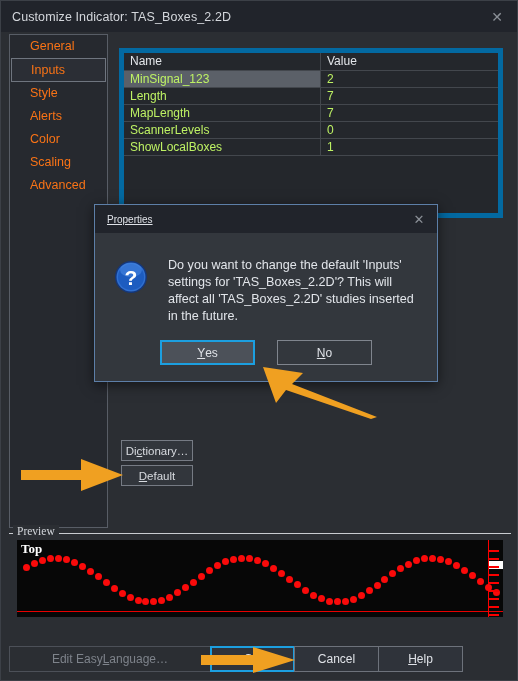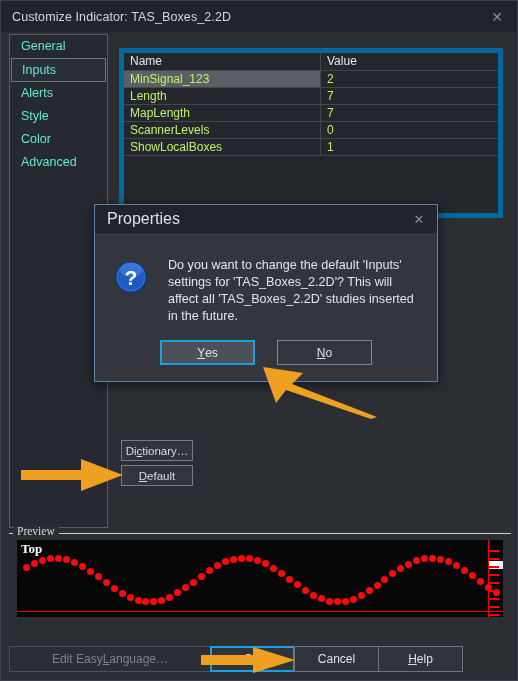--- a/index.html
+++ b/index.html
@@ -31,22 +31,22 @@
     display: flex; align-items: center; justify-content: center;
     color: #8b9097; font-size: 14px;
   }
 
   
   #tabpanel {
     position: absolute; left: 8px; top: 33px; width: 99px; height: 494px;
     background: #26292f; border: 1px solid #585d66;
   }
   .tab-item {
-    height: 23px; line-height: 23px; padding-left: 10px;
-    color: #5eead4; font-size: 12.5px;
+    height: 23px; line-height: 23px; padding-left: 19px;
+    color: #f97316; font-size: 12.5px;
     margin: 0 1px;
   }
   .tab-item.selected {
     border: 1px solid #6f757f; background: #2b2e35; height: 24px; line-height: 22px;
   }
 
   
   #contentpanel {
     position: absolute; left: 110px; top: 33px; width: 400px; height: 494px;
     background: #2b2e33;
@@ -87,21 +87,21 @@
   
   #modal {
     position: absolute; left: 93px; top: 203px; width: 344px; height: 178px;
     background: #33373d; border: 1px solid #5d7fa8;
     box-shadow: 0 3px 12px rgba(0,0,0,.55);
   }
   #modal-title {
     height: 28px; background: #21242b;
     display: flex; align-items: center;
   }
-  #modal-title-text { color: #dfe2e7; font-size: 16px; margin-left: 12px; }
+  #modal-title-text { color: #dfe2e7; font-size: 10px; margin-left: 12px; text-decoration: underline; }
   #modal-close {
     position: absolute; right: 0; top: 0; width: 36px; height: 28px;
     display: flex; align-items: center; justify-content: center;
     color: #8b9097; font-size: 13px;
   }
   #modal-body { display: flex; padding: 24px 16px 0 18px; }
   #qmark { width: 36px; height: 36px; flex: 0 0 36px; margin-top: 2px; }
   #modal-msg {
     margin-left: 19px; color: #e2e5ea; font-size: 12.6px; line-height: 17px;
   }
@@ -167,23 +167,24 @@
 <div id="app">
 
   <div id="titlebar">
     <span id="title-text">Customize Indicator: TAS_Boxes_2.2D</span>
     <div id="close-btn">✕</div>
   </div>
 
   <div id="tabpanel">
       <div class="tab-item"><span>General</span></div>
       <div class="tab-item selected"><span>Inputs</span></div>
+      <div class="tab-item"><span>Style</span></div>
       <div class="tab-item"><span>Alerts</span></div>
-      <div class="tab-item"><span>Style</span></div>
       <div class="tab-item"><span>Color</span></div>
+      <div class="tab-item"><span>Scaling</span></div>
       <div class="tab-item"><span>Advanced</span></div>
     </div>
 
   <div id="contentpanel">
     <div id="grid">
         <div class="grid-row header">
           <div class="gcell name">Name</div>
           <div class="gcell value">Value</div>
         </div>
         <div class="grid-row selected">

